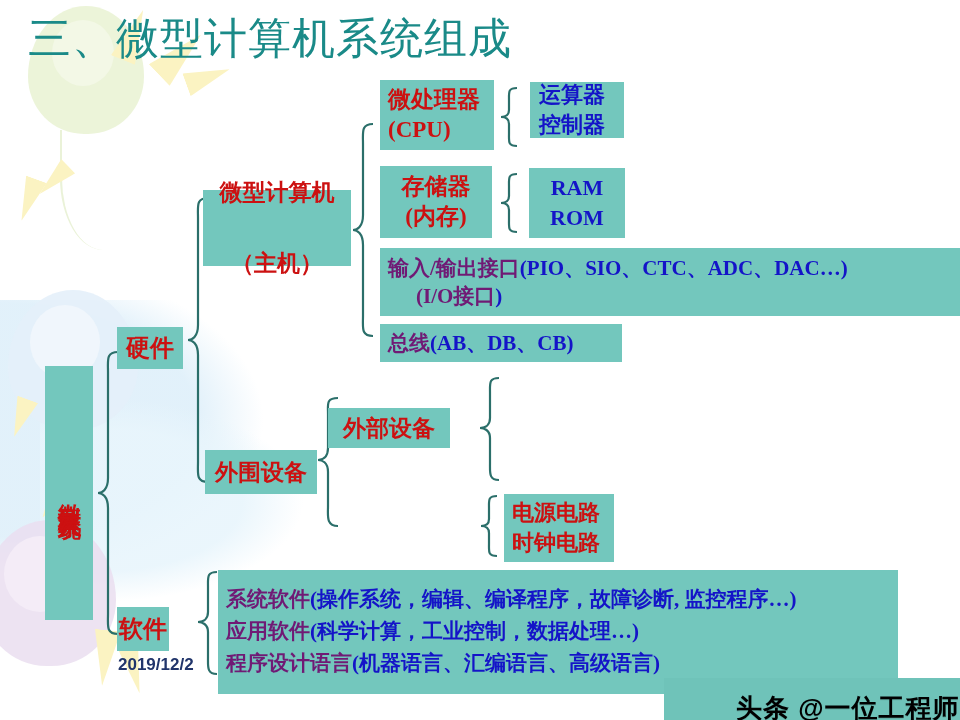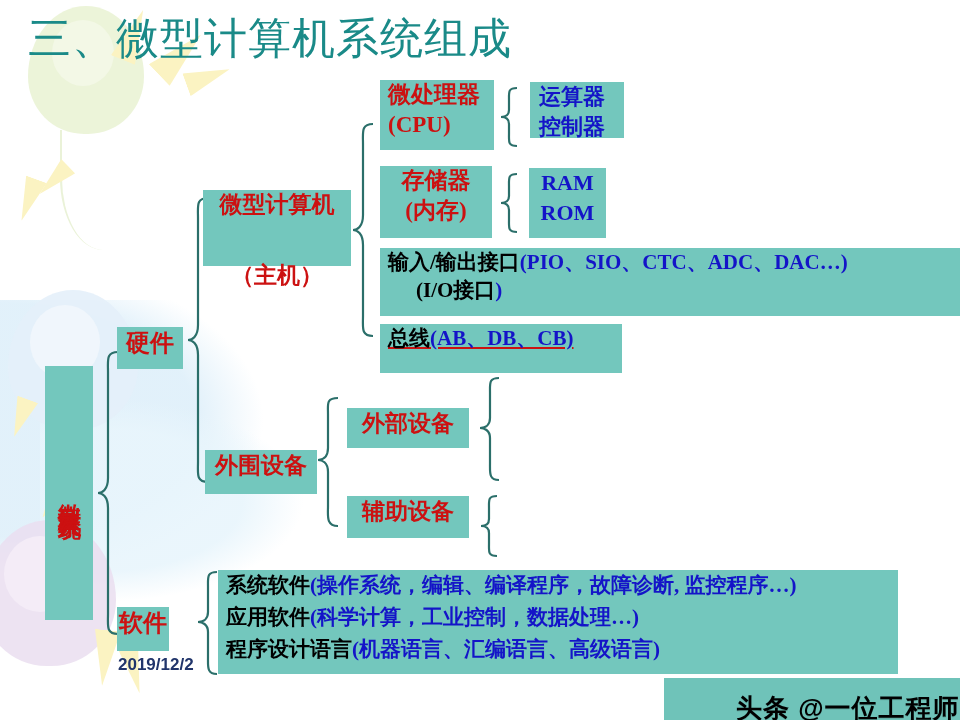--- a/index.html
+++ b/index.html
@@ -42,27 +42,27 @@
     position:absolute;left:28px;top:14px;
     font-size:43px;line-height:1.15;color:#1a8a88;
     letter-spacing:1px;white-space:nowrap;
     font-family:"Liberation Serif","DejaVu Serif",serif;
   }
 
   
   .box{
     position:absolute;background:#73c7bd;box-sizing:border-box;
     color:#cc1111;font-weight:bold;
-    display:flex;flex-direction:column;justify-content:flex-start;
+    display:flex;flex-direction:column;justify-content:center;
     font-family:"Liberation Serif","DejaVu Serif",serif;
   }
   .box .ln{white-space:nowrap;}
   .ctr{align-items:center;text-align:center;}
   .blue{color:#1414c8;}
-  .r{color:#000000;}
+  .r{color:#701a75;}
 
   
   #root-box{
     left:45px;top:366px;width:48px;height:254px;
     align-items:center;justify-content:center;
     font-size:23px;line-height:1.14;color:#cc1111;
   }
   #root-box .vtext{writing-mode:vertical-rl;text-orientation:upright;letter-spacing:2px;}
 
   
@@ -189,45 +189,46 @@
   <div class="box" style="left:530px;top:82px;width:94px;height:56px;font-size:22px;line-height:1.35;padding-left:9px;">
     <span class="ln blue">运算器</span>
     <span class="ln blue">控制器</span>
   </div>
 
   <div class="box ctr" style="left:380px;top:166px;width:112px;height:72px;font-size:23px;line-height:1.3;">
     <span class="ln">存储器</span>
     <span class="ln">(内存)</span>
   </div>
 
-  <div class="box ctr" style="left:529px;top:168px;width:77px;height:70px;font-size:22px;line-height:1.35;">
+  <div class="box ctr" style="left:529px;top:168px;width:96px;height:70px;font-size:22px;line-height:1.35;">
     <span class="ln blue">RAM</span>
     <span class="ln blue">ROM</span>
   </div>
 
   <div class="box" style="left:380px;top:248px;width:580px;height:68px;font-size:21px;line-height:1.35;padding-left:8px;">
     <span class="ln"><span class="r">输入/输出接口</span><span class="blue">(PIO、SIO、CTC、ADC、DAC…)</span></span>
     <span class="ln" style="padding-left:28px;"><span class="r">(I/O接口</span><span class="blue">)</span></span>
   </div>
 
-  <div class="box" style="left:380px;top:324px;width:242px;height:49px;font-size:21px;padding-left:8px;text-decoration:underline;">
+  <div class="box" style="left:380px;top:324px;width:242px;height:38px;font-size:21px;padding-left:8px;">
     <span class="ln"><span class="r">总线</span><span class="blue">(AB、DB、CB)</span></span>
   </div>
 
-  <div class="box ctr" style="left:347px;top:408px;width:122px;height:40px;font-size:23px;">
+  <div class="box ctr" style="left:328px;top:408px;width:122px;height:40px;font-size:23px;">
     <span class="ln">外部设备</span>
   </div>
 
-  <div class="box ctr" style="left:347px;top:496px;width:122px;height:42px;font-size:23px;">
-    <span class="ln">辅助设备</span>
-  </div>
-
-
-
-  <div class="box" style="left:218px;top:570px;width:680px;height:104px;font-size:21px;line-height:1.52;padding-left:8px;">
+
+
+  <div class="box" style="left:504px;top:494px;width:110px;height:68px;font-size:22px;line-height:1.35;padding-left:8px;">
+    <span class="ln">电源电路</span>
+    <span class="ln">时钟电路</span>
+  </div>
+
+  <div class="box" style="left:218px;top:570px;width:680px;height:124px;font-size:21px;line-height:1.52;padding-left:8px;">
     <span class="ln"><span class="r">系统软件</span><span class="blue">(操作系统，编辑、编译程序，故障诊断, 监控程序…)</span></span>
     <span class="ln"><span class="r">应用软件</span><span class="blue">(科学计算，工业控制，数据处理…)</span></span>
     <span class="ln"><span class="r">程序设计语言</span><span class="blue">(机器语言、汇编语言、高级语言)</span></span>
   </div>
 
   <div id="date">2019/12/2</div>
 
   <div id="wm-bar"></div>
   <div id="wm-text">头条 @一位工程师</div>
 

